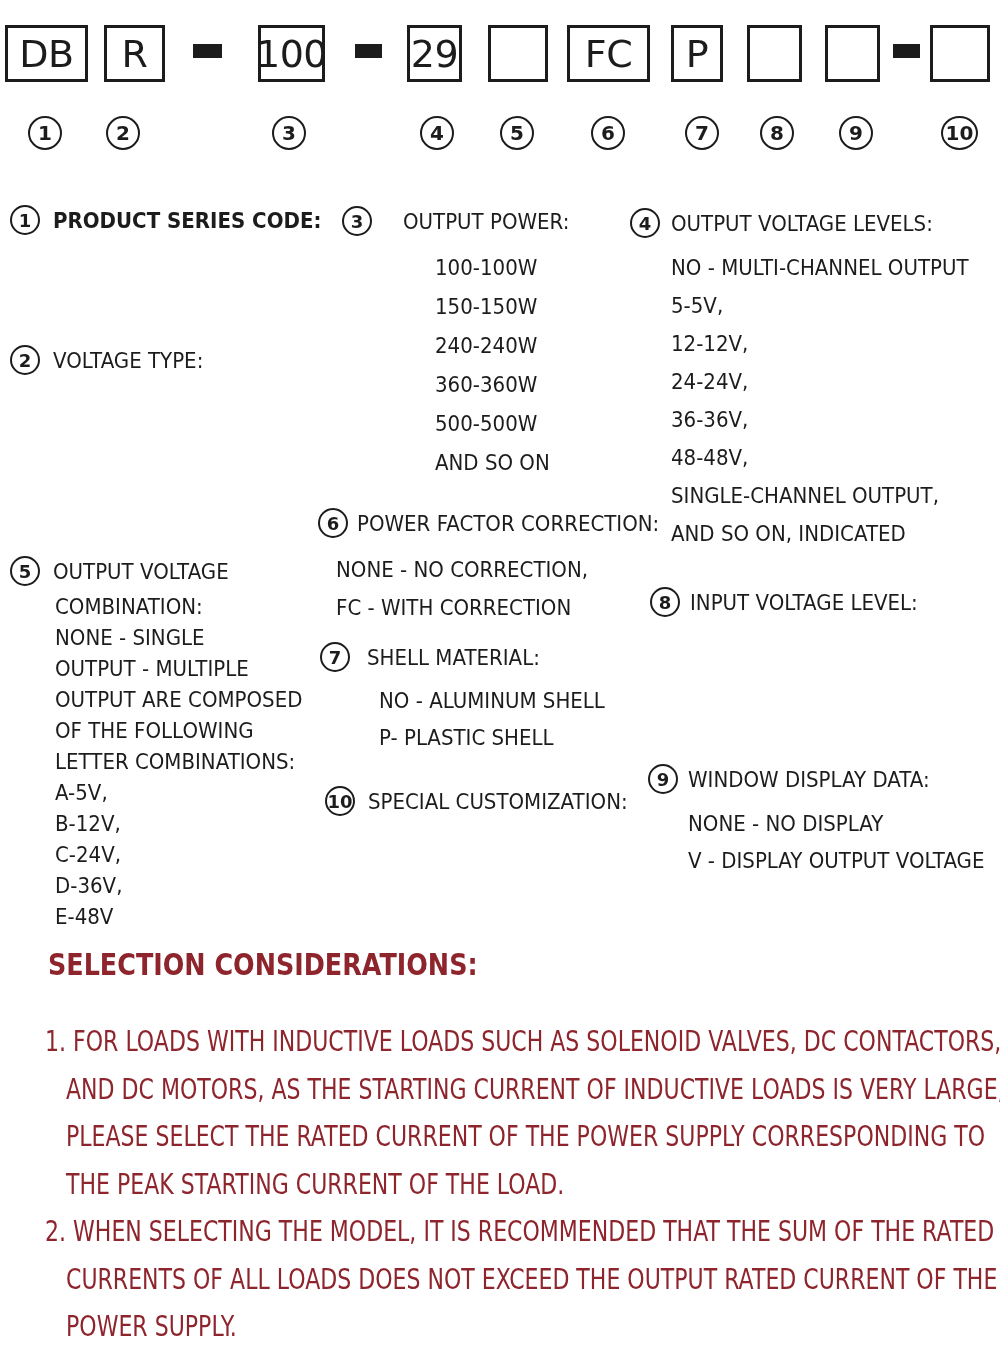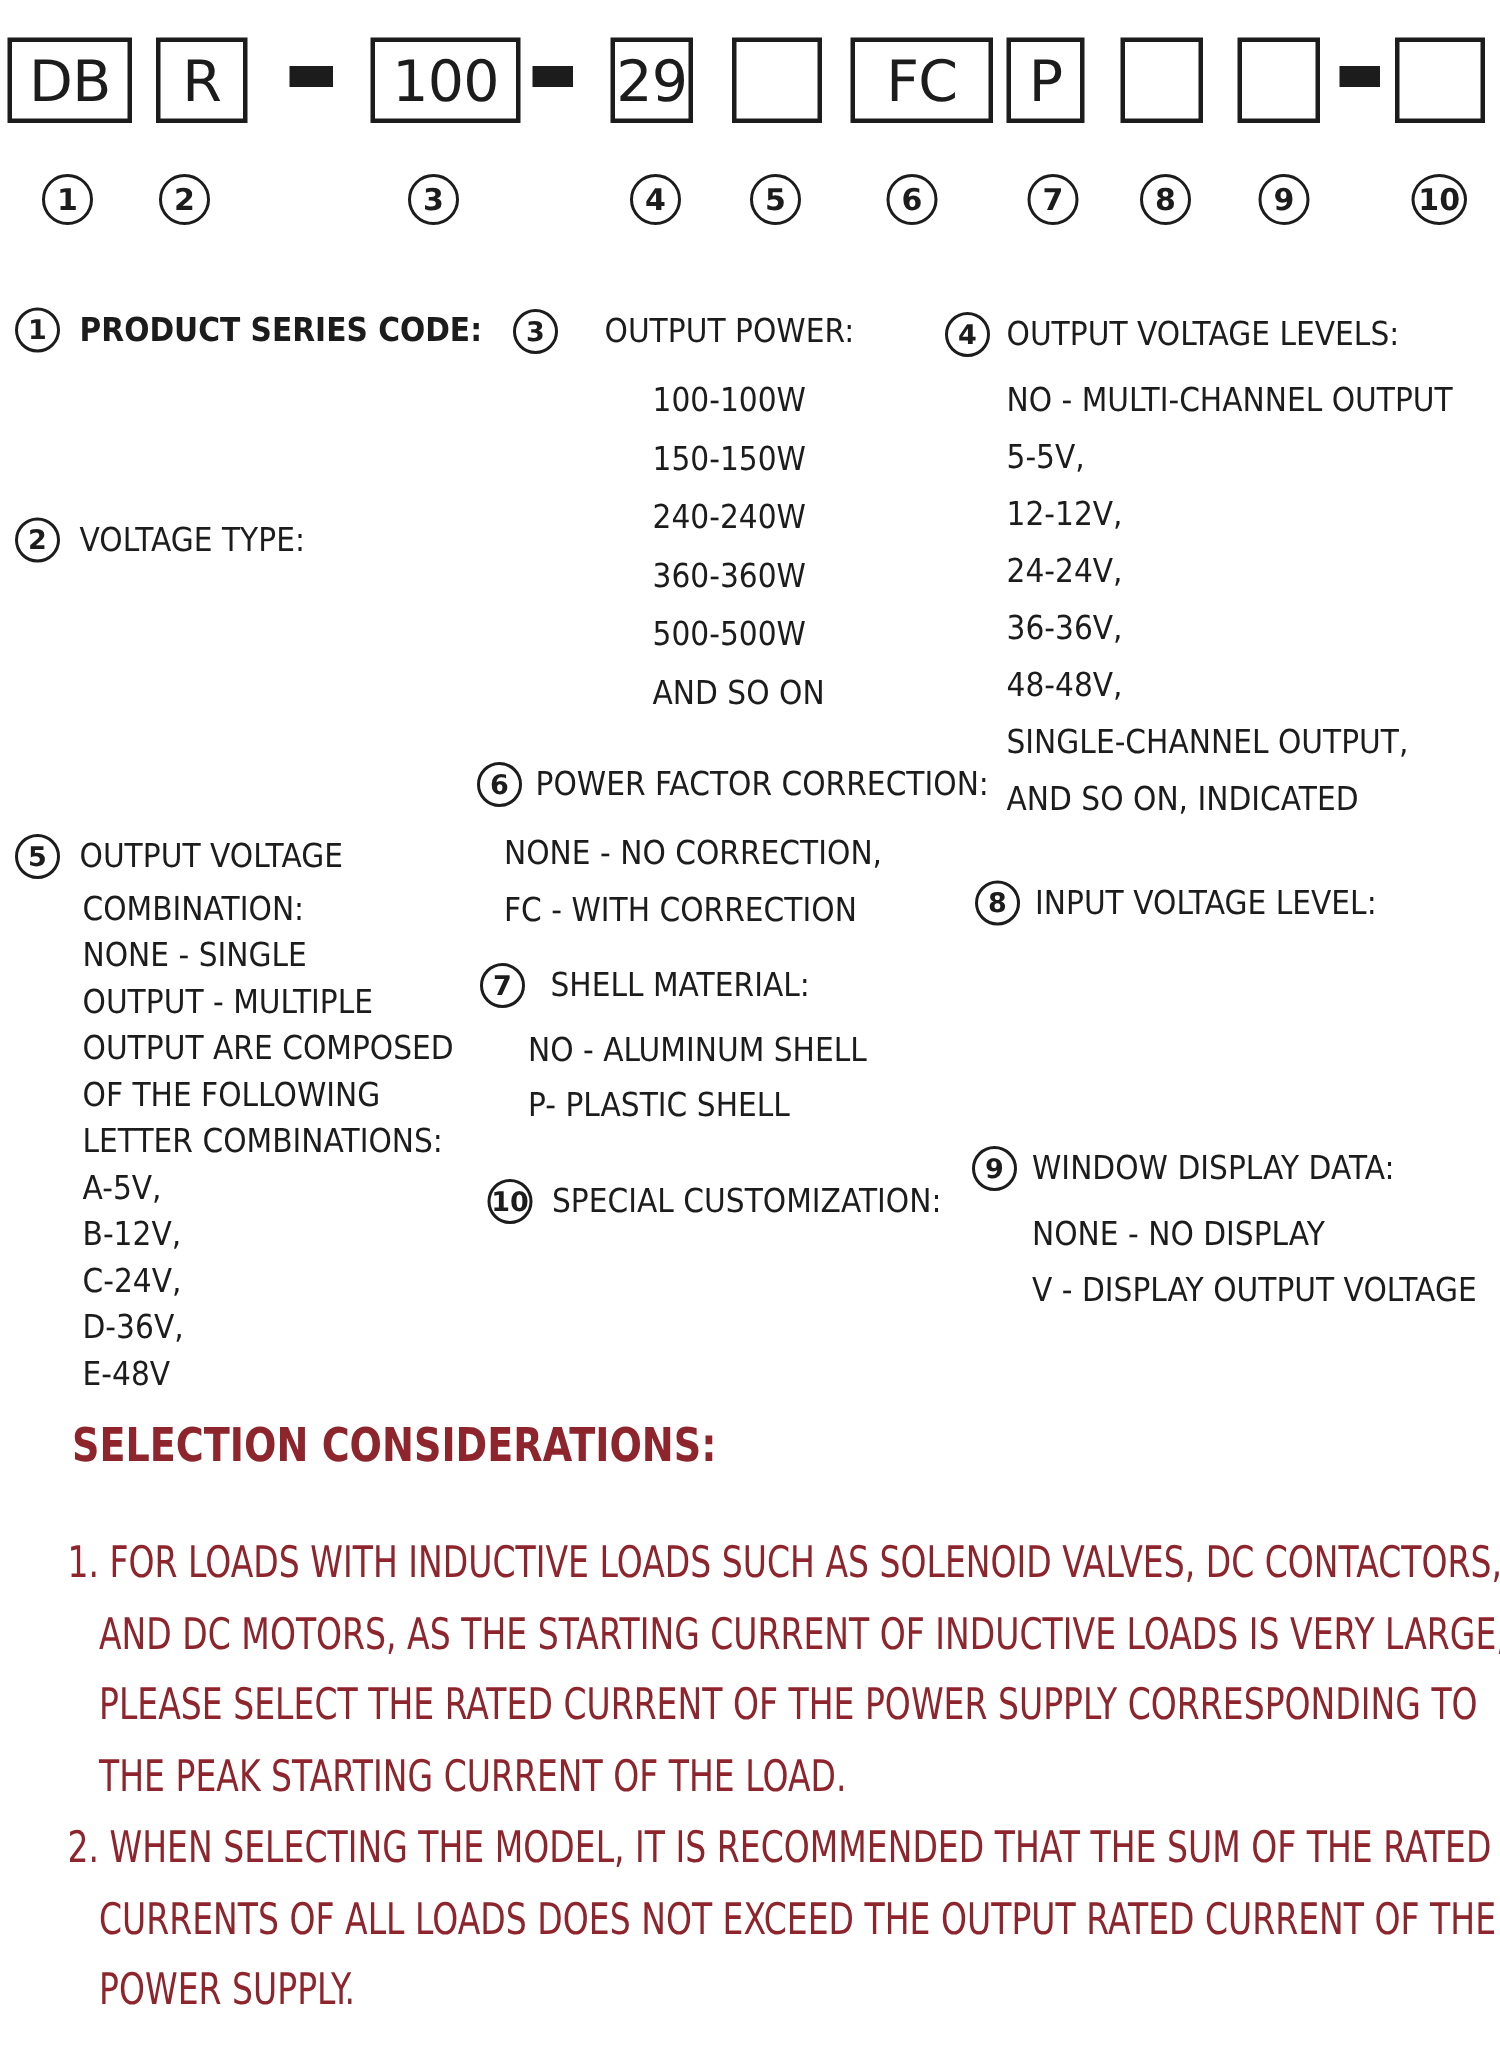--- a/index.html
+++ b/index.html
@@ -9,22 +9,22 @@
     font-family:"DejaVu Sans","Liberation Sans",sans-serif; color:var(--ink);
     overflow:hidden;
   }
   
   .mbox{
     position:absolute; top:25px; height:57px; box-sizing:border-box;
     border:3px solid var(--ink); display:flex; align-items:center; justify-content:center;
     font-size:38px; color:var(--ink); letter-spacing:-0.5px; white-space:nowrap;
   }
   .p1{left:5px;width:83px}   .p2{left:104px;width:61px}
-  .p4{left:247px;width:100px} .p6{left:407px;width:55px}
-  .p7{left:488px;width:60px} .p8{left:567px;width:95px}
+  .p4{left:258px;width:67px} .p6{left:407px;width:55px}
+  .p7{left:488px;width:60px} .p8{left:567px;width:83px}
   .p9{left:671px;width:52px} .p10{left:747px;width:55px}
   .p11{left:825px;width:55px}.p13{left:930px;width:60px}
   .mdash{position:absolute; top:44px; height:14px; background:var(--ink);}
   .d1{left:193px;width:29px} .d2{left:355px;width:27px} .d3{left:893px;width:27px}
   
   .circ{
     position:absolute; top:116px; width:34px; height:34px; box-sizing:border-box;
     border:2px solid var(--ink); border-radius:50%;
     display:flex; align-items:center; justify-content:center;
     font-size:20px; font-weight:bold;
@@ -49,21 +49,21 @@
   #s2 .lines .line:nth-child(n+2){padding-left:11px}
   #s5{left:10px;top:556px}  #s5 .sec-title{margin-left:13px}
   #s5 .lines{margin-left:45px;margin-top:5px}
   #s5 .line{line-height:31px}
   #s3{left:342px;top:206px} #s3 .sec-title{margin-left:31px}
   #s3 .lines{margin-left:93px;margin-top:12px}
   #s3 .line{line-height:39px}
   #s6{left:318px;top:508px} #s6 .sec-title{margin-left:9px}
   #s6 .lines{margin-left:18px;margin-top:13px}
   #s7{left:320px;top:642px} #s7 .sec-title{margin-left:17px}
-  #s7 .lines{margin-left:32px;margin-top:10px}
+  #s7 .lines{margin-left:59px;margin-top:10px}
   #s7 .line{line-height:37px}
   #s10{left:325px;top:786px} #s10 .sec-title{margin-left:13px}
   #s4{left:630px;top:208px} #s4 .sec-title{margin-left:11px}
   #s4 .lines{margin-left:41px;margin-top:11px}
   #s8{left:650px;top:587px} #s8 .sec-title{margin-left:10px}
   #s8 .lines{margin-left:42px;margin-top:9px}
   #s8 .line{line-height:37px}
   #s9{left:648px;top:764px} #s9 .sec-title{margin-left:10px}
   #s9 .lines{margin-left:40px;margin-top:11px}
   #s9 .line{line-height:37px}

